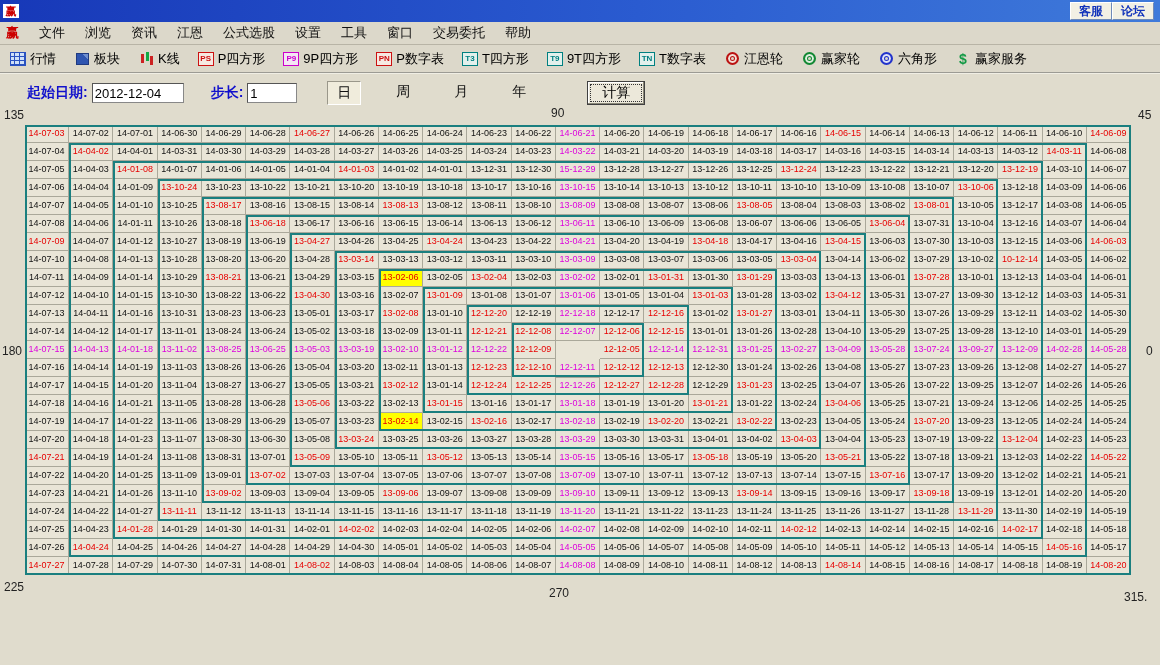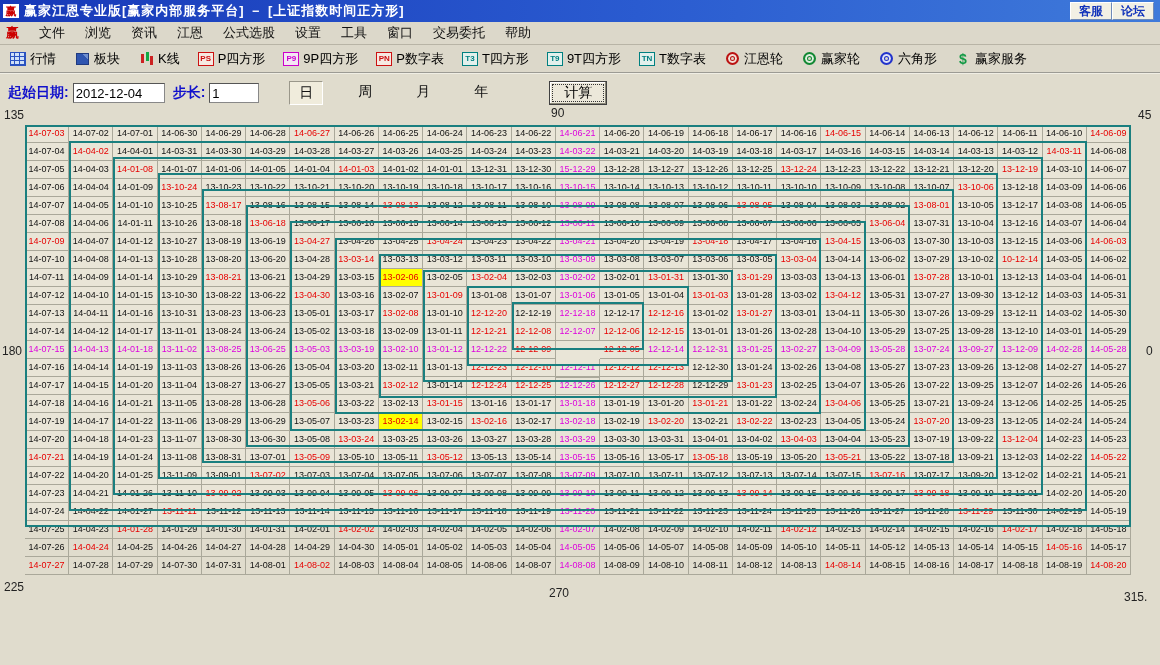--- a/index.html
+++ b/index.html
@@ -44,51 +44,50 @@
   .grid-ic{width:14px;height:12px;border:1px solid #2a52c0;background:
     linear-gradient(#2a52c0 1px,transparent 1px) 0 3px/14px 4px,
     linear-gradient(90deg,#2a52c0 1px,transparent 1px) 3px 0/5px 12px,#cfe0f8;}
   .blocks-ic{width:13px;height:12px;background:
     linear-gradient(45deg,#2f55b0 70%,#6f8fd0 70%);
     box-shadow:inset 0 0 0 1px #203a80;}
   .dollar{color:#119944;font-weight:bold;font-size:14px;}
 
   
   .controls{position:absolute;left:0;top:76px;width:1160px;height:34px;display:flex;align-items:center;font-size:14px;}
-  .clabel{color:#1111cc;font-weight:bold;margin-left:8px;}
+  .clabel{color:#1111cc;font-weight:bold;margin-left:27px;}
   .cinput{height:18px;border:1px solid #888;border-top-color:#555;border-left-color:#555;background:#fff;
     font-size:13px;font-family:"Liberation Sans","DejaVu Sans",sans-serif;padding:0 2px;margin-left:4px;}
   .period{margin-left:26px;padding:2px 9px;font-size:14px;color:#111;cursor:pointer;}
   .period.selected{background:#f0ecdc;border:1px solid #9a978a;border-bottom-color:#fff;border-right-color:#fff;margin-left:30px;}
   .calcbtn{margin-left:52px;background:#ece8da;border:1px solid #404040;box-shadow:inset -1px -1px 0 #8a8878,inset 1px 1px 0 #fff;
     outline:1px dotted #333;outline-offset:-4px;font-size:14px;padding:2px 14px;cursor:pointer;
     font-family:"Liberation Sans","DejaVu Sans",sans-serif;}
 
   
   .gridzone{position:absolute;left:0;top:100px;width:1160px;height:520px;}
   .anglelabel{position:absolute;font-size:12px;color:#222;}
-  #grid{position:absolute;left:25px;top:25px;width:1106px;height:402px;background:#e9e5d7;
+  #grid{position:absolute;left:25px;top:25px;width:1106px;height:450px;background:#e9e5d7;
     display:grid;grid-template-columns:repeat(25,1fr);grid-auto-rows:18px;}
   .cell{font-size:9px;line-height:17px;text-align:center;white-space:nowrap;overflow:hidden;
     border-right:1px solid #aaa89a;border-bottom:1px solid #aaa89a;box-sizing:border-box;cursor:default;}
   .c-k{color:#111;}
   .c-r{color:#e60000;}
   .c-m{color:#dd00dd;}
   .c-y{background:#ffff00;color:#e60000;}
   .c-c{background:#e60000;color:#fff;font-weight:normal;margin-top:36px;}
   .ring{position:absolute;border:2px solid #1a7f7f;box-sizing:border-box;pointer-events:none;}
 </style>
 </head>
 <body>
 
 <div id="app">
 
   <div class="titlebar">
     <span class="logo">赢</span>
-    <span class="titletext">赢家江恩专业版[赢家内部服务平台] － [上证指数时间正方形]</span>
     <span class="tb-buttons">
       <button class="tb-btn">客服</button>
       <button class="tb-btn">论坛</button>
     </span>
   </div>
 
   <div class="menubar">
     <span class="menulogo">赢</span>
     <span style="display:flex;">
         <span class="menu-item">文件</span>

